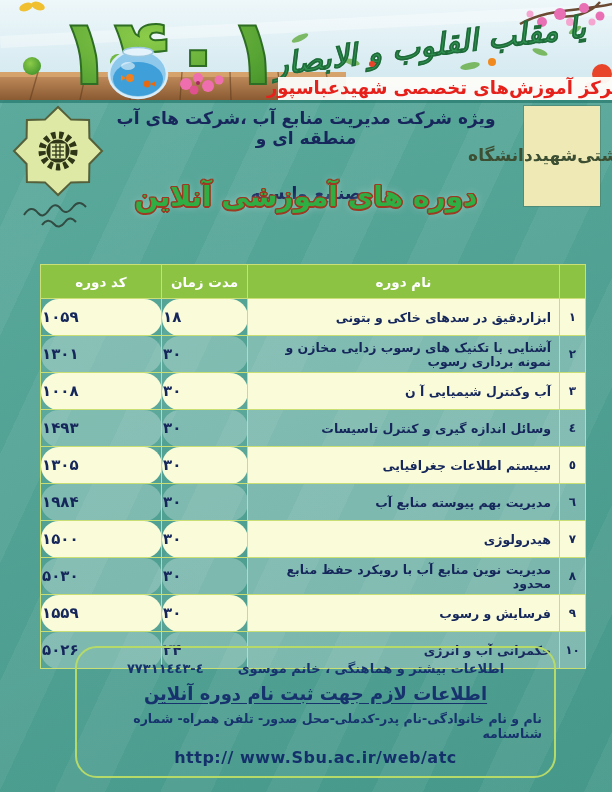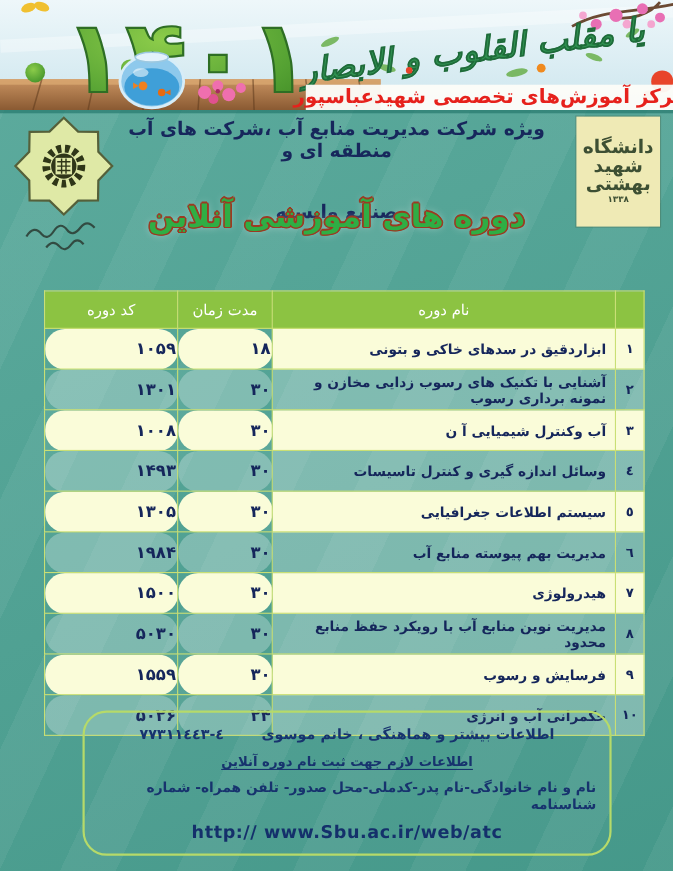--- a/index.html
+++ b/index.html
@@ -8,21 +8,21 @@
         background-color:#4ba293;
         background-image:
           repeating-linear-gradient(115deg, rgba(255,255,255,0.055) 0 46px, rgba(255,255,255,0) 46px 96px),
           linear-gradient(155deg, rgba(255,255,255,0.10), rgba(0,40,30,0.08));}
   .art{position:absolute;top:0;left:0;width:612px;height:100px;display:block;}
   .divider{position:absolute;top:100px;left:0;width:612px;height:3px;background:#22756a;opacity:.65;}
 
   .star-logo{position:absolute;top:103px;left:12px;}
   .sbu-logo{position:absolute;top:106px;left:524px;width:76px;height:100px;background:#efeab5;
             box-shadow:0 0 0 1px rgba(60,70,40,.25);
-            display:flex;flex-direction:column;align-items:center;justify-content:center;
+            display:flex;flex-direction:row;align-items:center;justify-content:center;
             color:#3d4f33;font-weight:bold;}
   .sbu-line{font-size:17px;line-height:1.02;letter-spacing:-1px;}
   .sbu-year{font-size:8px;margin-top:0;letter-spacing:1px;}
 
   .audience{position:absolute;left:105px;right:105px;text-align:center;direction:rtl;
             color:#17275c;font-weight:bold;font-size:17px;}
   .audience.l1{top:108px;}
   .audience.l2{top:147px;margin-top:36px;}
 
   .big-title{position:absolute;left:0;right:0;top:180px;text-align:center;direction:rtl;
@@ -31,38 +31,38 @@
                          -1px -1px #9c3a22,1px -1px #9c3a22,-1px 1px #9c3a22,1px 1px #9c3a22,
                          0 0 8px rgba(255,255,255,.45);}
   .season{position:absolute;left:0;right:0;top:228px;text-align:center;direction:rtl;
           font-size:26px;font-weight:bold;color:#2fae44;
           text-shadow:-1.5px 0 #1d4f9b,1.5px 0 #1d4f9b,0 -1.5px #1d4f9b,0 1.5px #1d4f9b,
                       -1px -1px #1d4f9b,1px -1px #1d4f9b,-1px 1px #1d4f9b,1px 1px #1d4f9b,
                       0 0 8px rgba(255,255,255,.4);margin-top:40px;}
 
   table.courses{position:absolute;top:264px;left:40px;width:545px;border-collapse:collapse;
                 direction:rtl;table-layout:fixed;}
-  table.courses th{height:31px;background:#8cc342;color:#ffffff;font-size:13.5px;font-weight:normal;
+  table.courses th{height:31px;background:#8cc342;color:#ffffff;font-size:13.5px;font-weight:bold;
                    border:1px solid #cadf76;text-align:center;}
   table.courses td{height:34px;border:1px solid #c9df74;color:#15265b;}
   table.courses tbody tr:nth-child(odd){background:#fafcd9;}
   table.courses tbody tr:nth-child(even){background:rgba(255,255,255,0.27);}
   td.c-row-number{text-align:center;font-size:12px;font-weight:bold;padding:0 2px;}
   td.c-course-name{text-align:right;padding:2px 8px 0 4px;font-size:12.5px;font-weight:bold;
                    color:#0e1c40;line-height:1.15;}
-  td.c-course-duration,td.c-course-code{text-align:right;font-size:15px;font-weight:bold;border-radius:18px;}
+  td.c-course-duration,td.c-course-code{text-align:left;font-size:15px;font-weight:bold;border-radius:18px;}
 
   .footer-box{position:absolute;top:646px;left:75px;width:481px;height:132px;box-sizing:border-box;
               border:2.5px solid #b6da69;border-radius:22px;padding:9px 12px 6px;
               display:flex;flex-direction:column;align-items:center;justify-content:space-around;
               color:#17336e;font-weight:bold;background:rgba(255,255,255,0.02);}
   .contact-row{display:flex;direction:rtl;gap:34px;justify-content:center;align-items:baseline;
                font-size:13px;}
   .phone{direction:ltr;unicode-bidi:bidi-override;letter-spacing:1px;}
-  .reg-heading{direction:rtl;font-size:12px;text-decoration:underline;text-underline-offset:3px;}
+  .reg-heading{direction:rtl;font-size:18px;text-decoration:underline;text-underline-offset:3px;}
   .reg-fields{direction:rtl;font-size:12.5px;}
   .website{font-size:16px;direction:ltr;color:#14306b;letter-spacing:.5px;cursor:pointer;}
 </style>
 </head>
 <body>
 
 <div class="page">
 
   <svg class="art" viewBox="0 0 612 100" xmlns="http://www.w3.org/2000/svg">
     <defs>

